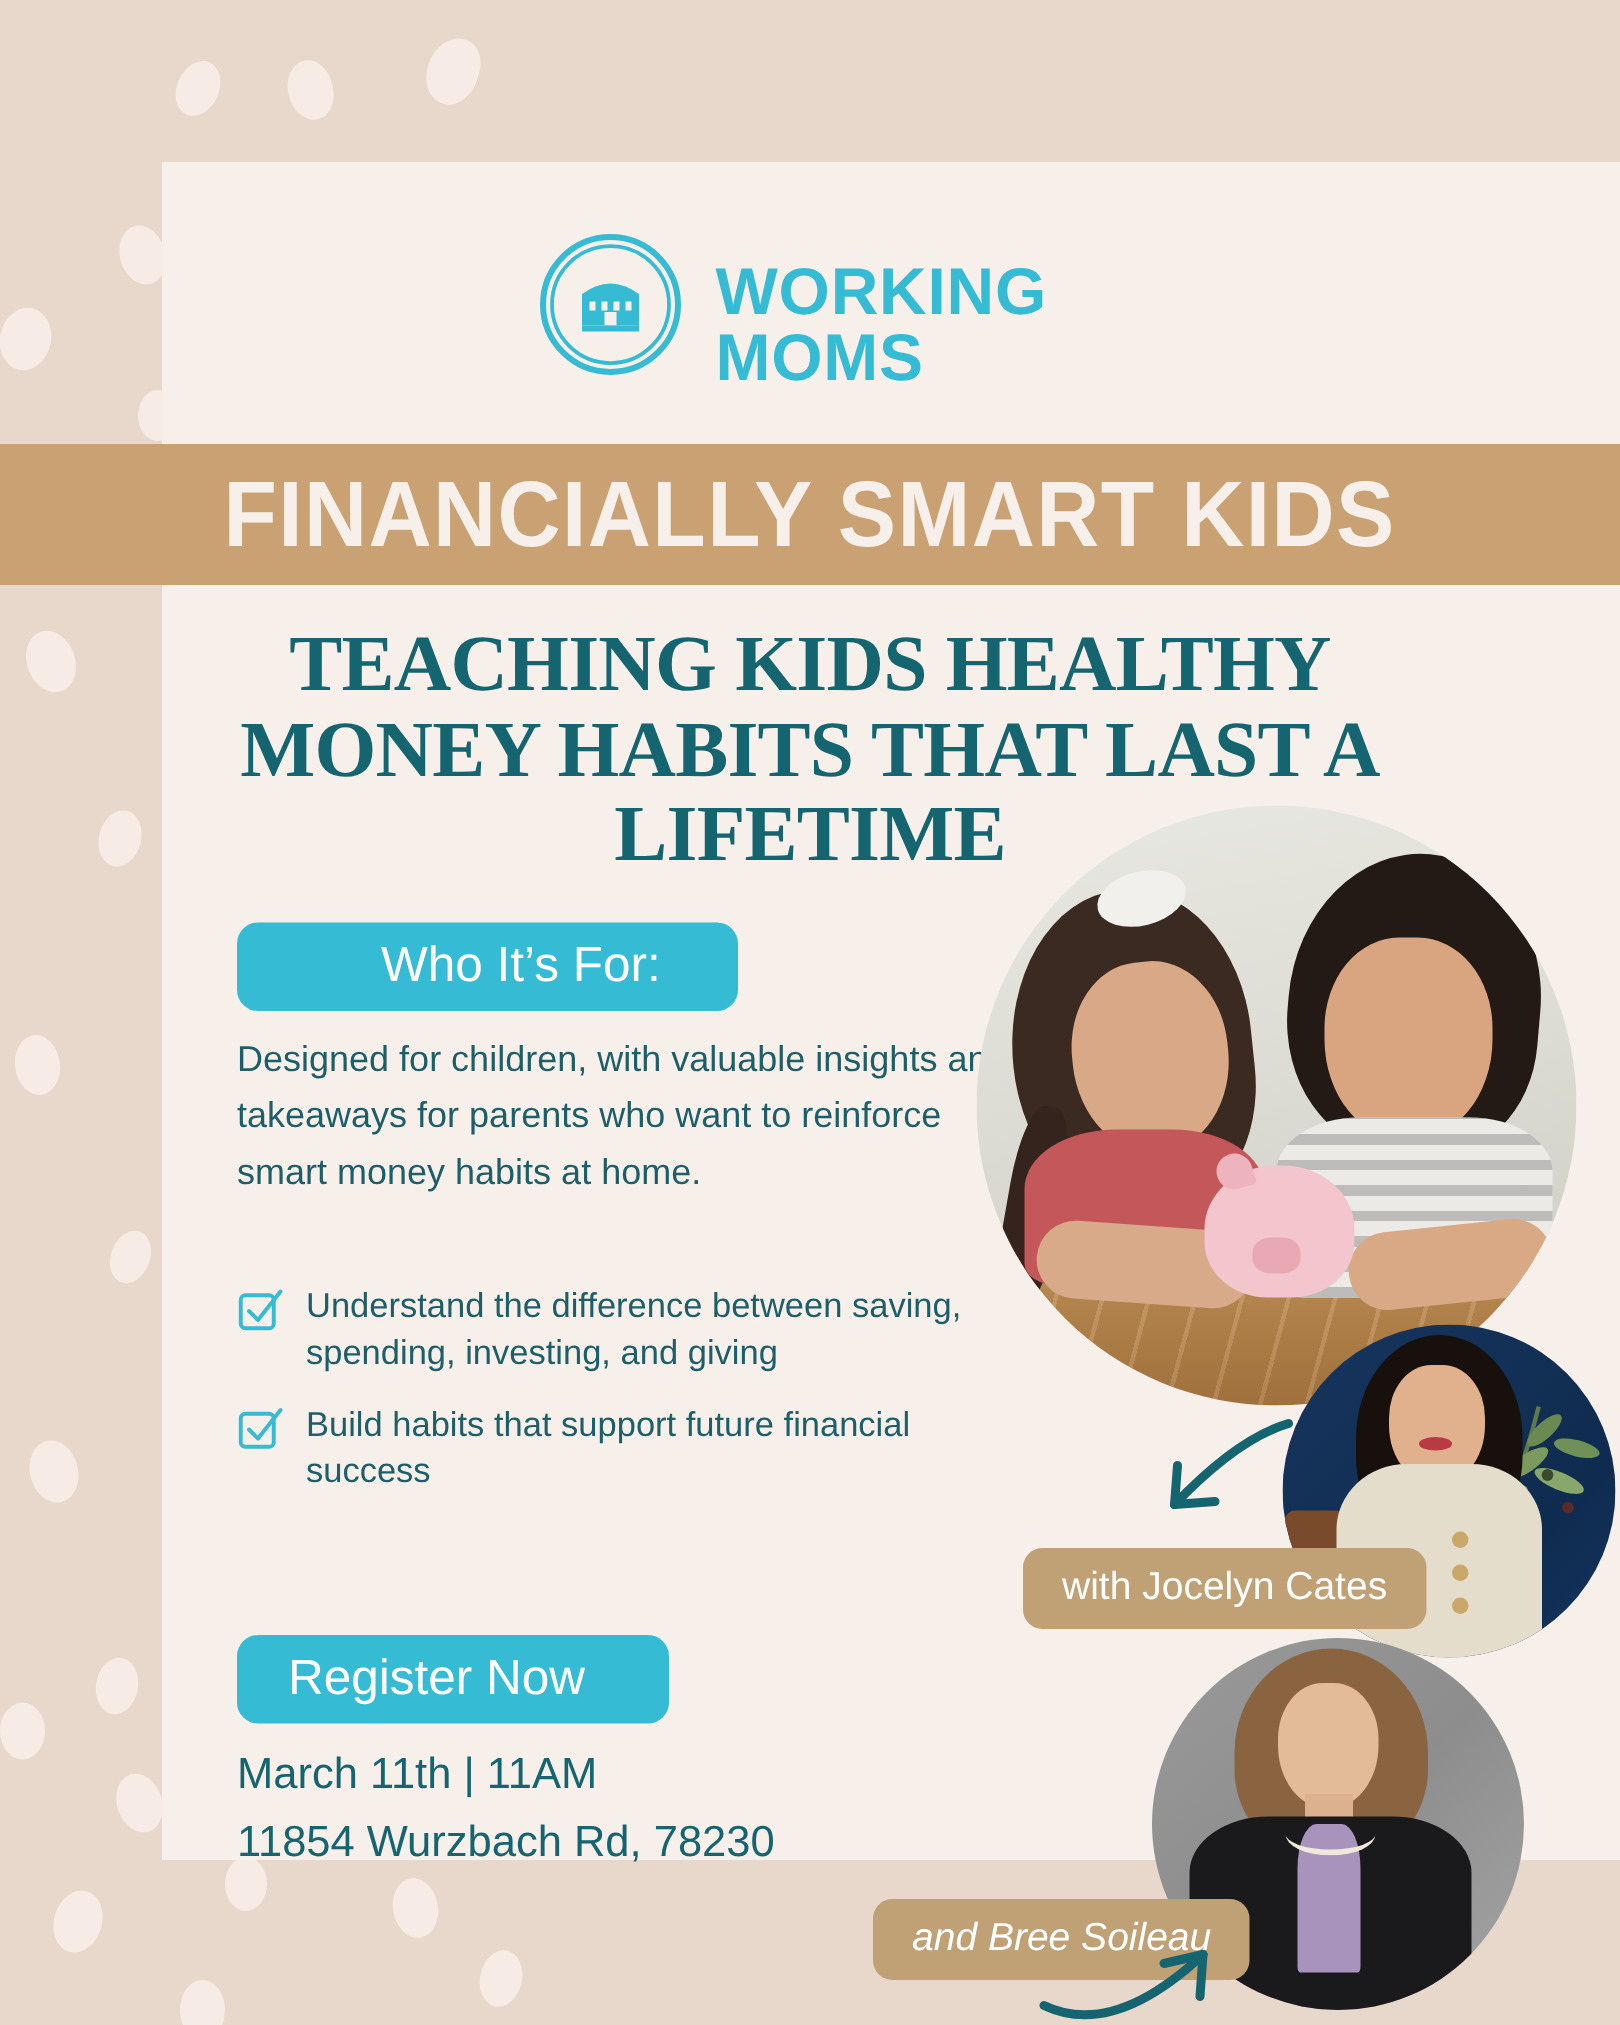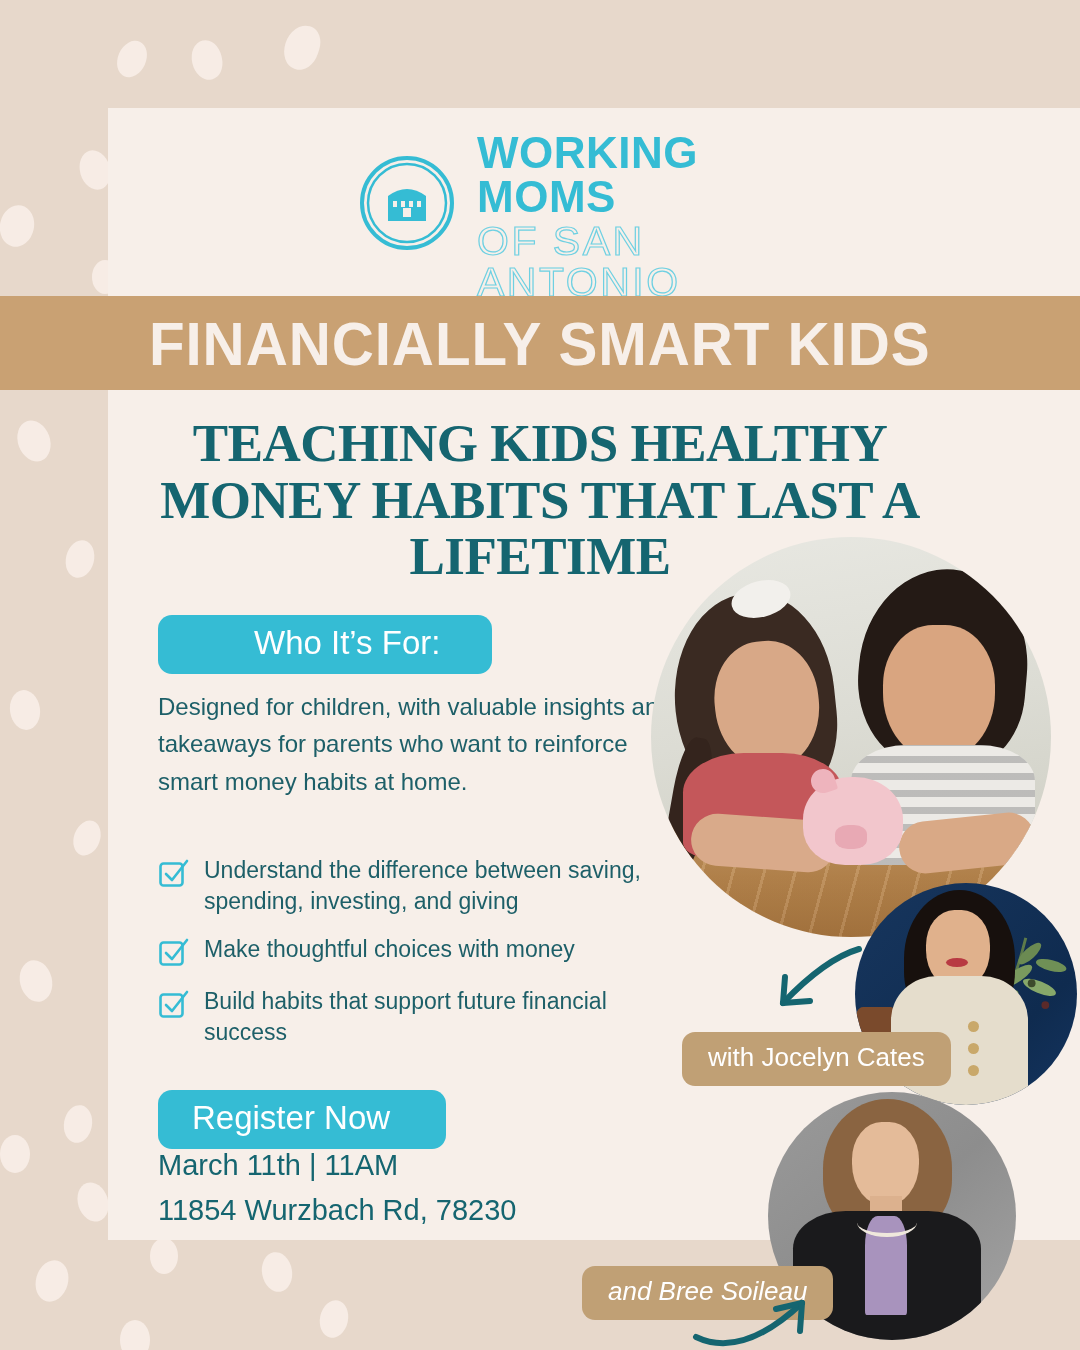--- a/index.html
+++ b/index.html
@@ -79,21 +79,21 @@
   .check-item{display:flex;align-items:flex-start;gap:14px;margin-bottom:17px;}
   .check-icon{flex:0 0 32px;width:32px;height:32px;margin-top:3px;}
   .check-label{
     font-size:23px;line-height:1.35;color:#1d5f68;
     font-family:"Liberation Sans",sans-serif;
   }
 
   .sec-register{position:absolute;left:158px;top:1090px;width:520px;}
   .reg-pill{padding-left:34px;padding-right:56px;}
   .event-line{
-    font-size:29px;color:#156570;
+    font-size:29px;color:#156570;margin-top:18px;
     font-family:"Liberation Sans",sans-serif;
   }
   .event-line.second{margin-top:12px;}
 
   
   .photo{position:absolute;border-radius:50%;overflow:hidden;}
 
   .photo-kids{left:651px;top:537px;width:400px;height:400px;}
   .photo-jocelyn{left:855px;top:883px;width:222px;height:222px;}
   .photo-bree{left:768px;top:1092px;width:248px;height:248px;}
@@ -220,21 +220,20 @@
         <rect x="38" y="50" width="4" height="6" fill="#f7efe9"></rect>
         <rect x="46" y="50" width="4" height="6" fill="#f7efe9"></rect>
         <rect x="54" y="50" width="4" height="6" fill="#f7efe9"></rect>
         <rect x="62" y="50" width="4" height="6" fill="#f7efe9"></rect>
         <rect x="48" y="57" width="8" height="9" fill="#f7efe9"></rect>
         <rect x="33" y="66" width="38" height="4" fill="#35bcd4"></rect>
       </svg>
     </div>
     <div class="logo-text">
       <div class="logo-l1">WORKING MOMS</div>
-      <div class="logo-l2">OF SAN ANTONIO</div>
     </div>
   </div>
 
   <div class="banner">
     <div class="banner-title">FINANCIALLY SMART KIDS</div>
   </div>
 
   <div class="headline">TEACHING KIDS HEALTHY MONEY HABITS THAT LAST A LIFETIME</div>
 
   <div class="sec-who">
@@ -245,29 +244,20 @@
 
   <div class="checklist">
     <div class="check-item">
       <span class="check-icon">
         <svg viewBox="0 0 32 32" width="32" height="32">
           <rect x="2.5" y="5.5" width="22" height="22" rx="3" fill="none" stroke="#35bcd4" stroke-width="2.6"></rect>
           <path d="M8 16 L14 22 L29 3" fill="none" stroke="#35bcd4" stroke-width="2.6" stroke-linecap="round" stroke-linejoin="round"></path>
         </svg>
       </span>
       <span class="check-label">Understand the difference between saving, spending, investing, and giving</span>
-    </div>
-    <div class="check-item">
-      <span class="check-icon">
-        <svg viewBox="0 0 32 32" width="32" height="32">
-          <rect x="2.5" y="5.5" width="22" height="22" rx="3" fill="none" stroke="#35bcd4" stroke-width="2.6"></rect>
-          <path d="M8 16 L14 22 L29 3" fill="none" stroke="#35bcd4" stroke-width="2.6" stroke-linecap="round" stroke-linejoin="round"></path>
-        </svg>
-      </span>
-      <span class="check-label">Make thoughtful choices with money</span>
     </div>
     <div class="check-item">
       <span class="check-icon">
         <svg viewBox="0 0 32 32" width="32" height="32">
           <rect x="2.5" y="5.5" width="22" height="22" rx="3" fill="none" stroke="#35bcd4" stroke-width="2.6"></rect>
           <path d="M8 16 L14 22 L29 3" fill="none" stroke="#35bcd4" stroke-width="2.6" stroke-linecap="round" stroke-linejoin="round"></path>
         </svg>
       </span>
       <span class="check-label">Build habits that support future financial success</span>
     </div>

